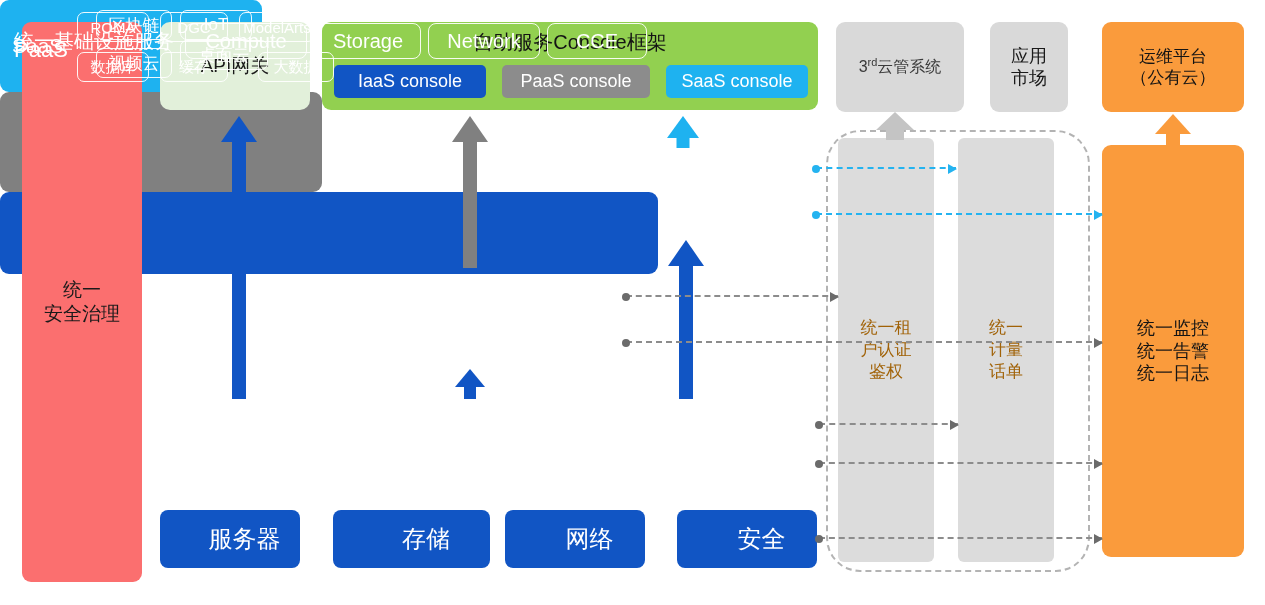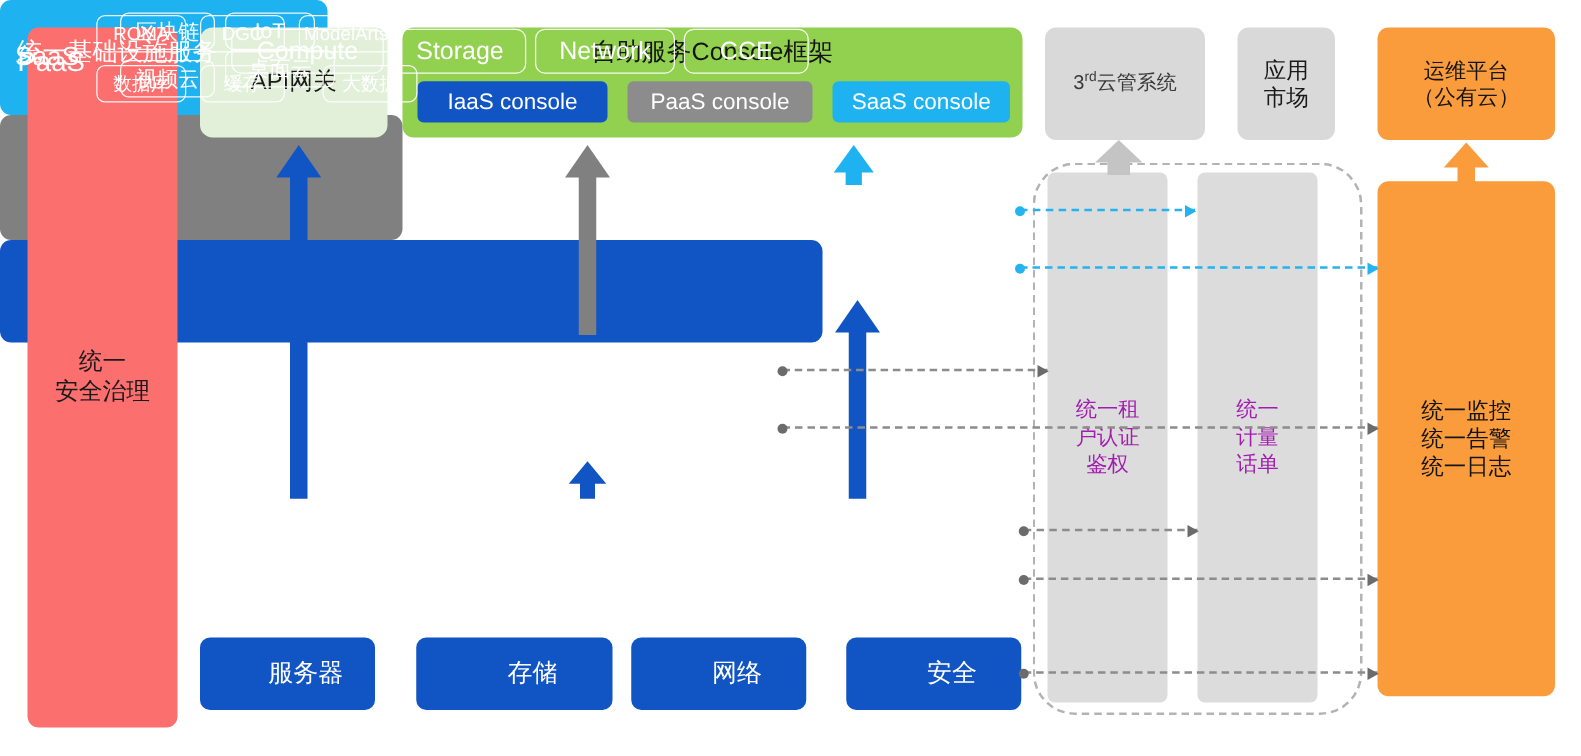--- a/index.html
+++ b/index.html
@@ -128,21 +128,21 @@
     top:23px; height:36px; font-size:20px; border-radius:8px;
   }
   #infra-chip-0{ left:185px; width:122px; }
   #infra-chip-1{ left:315px; width:106px; }
   #infra-chip-2{ left:428px; width:112px; }
   #infra-chip-3{ left:547px; width:100px; }
 
   
   .hw-box{
     top:510px; height:58px;
-    background:#1155c4; color:#ffffff; font-size:20px; border-radius:8px;padding-left:29px;
+    background:#1155c4; color:#ffffff; font-size:24px; border-radius:8px;padding-left:29px;
   }
   #hw-0{ left:160px; width:140px; }
   #hw-1{ left:333px; width:157px; }
   #hw-2{ left:505px; width:140px; }
   #hw-3{ left:677px; width:140px; }
 
   
   #dashed-container{
     position:absolute;
     left:826px; top:130px; width:264px; height:442px;
@@ -150,21 +150,21 @@
     border-radius:34px;
     box-sizing:border-box;
   }
   
   .grey-col{
     position:absolute;
     background:#dcdcdc;
     border-radius:6px;
     box-sizing:border-box;
     display:flex; align-items:center; justify-content:center;
-    text-align:center; font-size:17px; color:#a21caf; line-height:1.3;
+    text-align:center; font-size:17px; color:#a16207; line-height:1.3;
   }
   #col-auth{ left:838px; top:138px; width:96px; height:424px; }
   #col-billing{ left:958px; top:138px; width:96px; height:424px; }
 
   
   .v-arrow{ position:absolute; }
   .v-arrow .shaft{
     position:absolute; left:50%; transform:translateX(-50%);
     bottom:0;
   }

